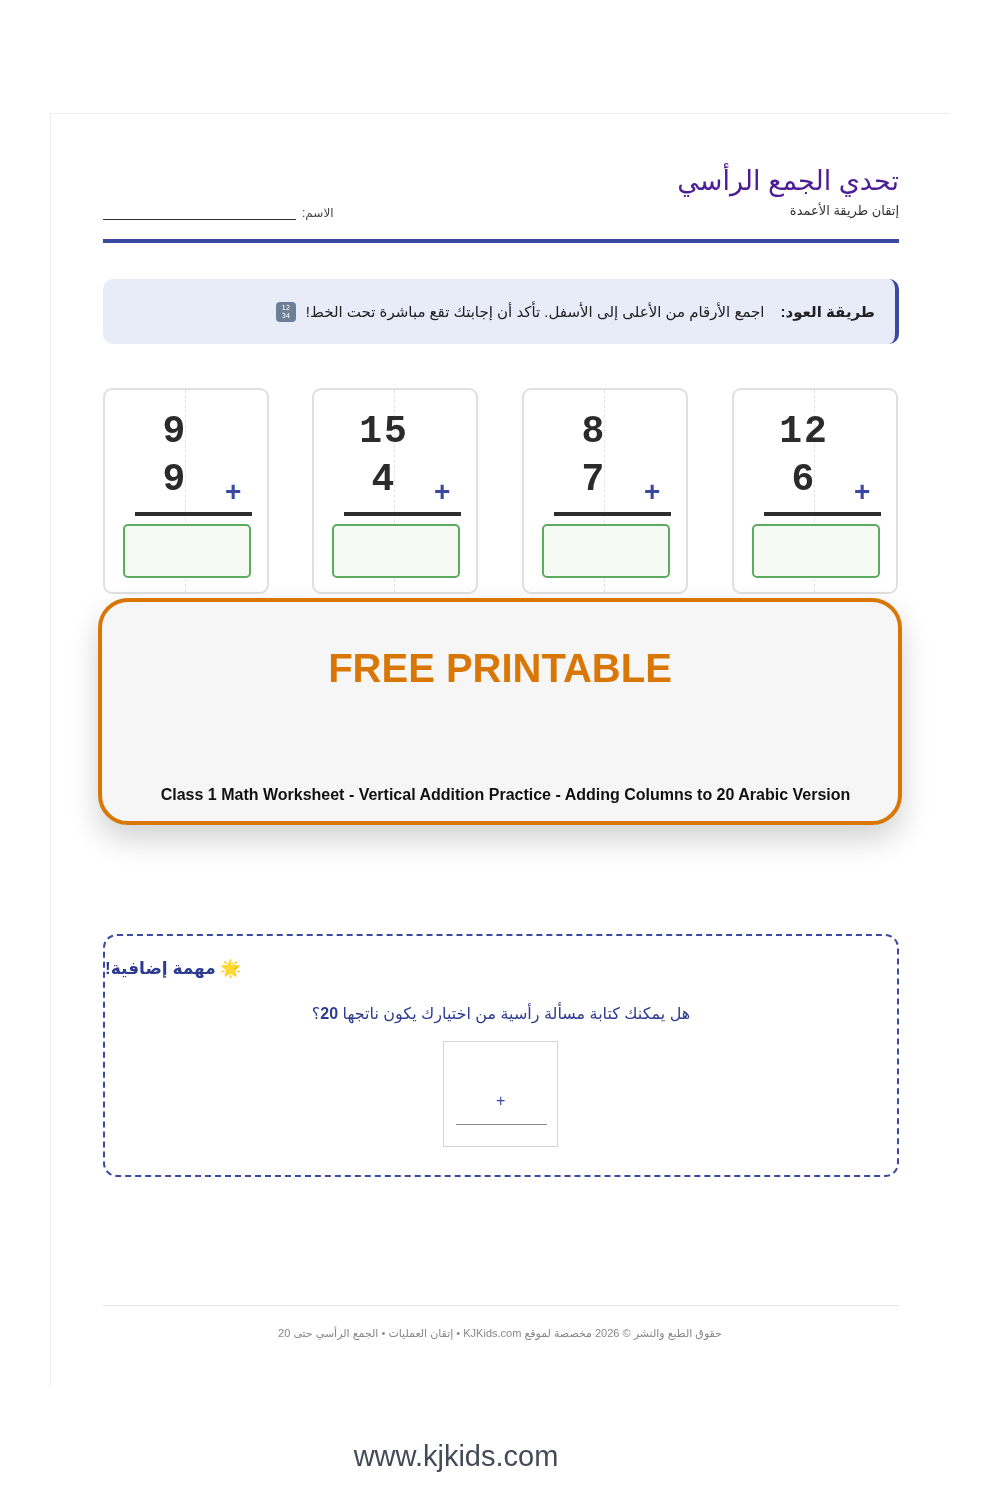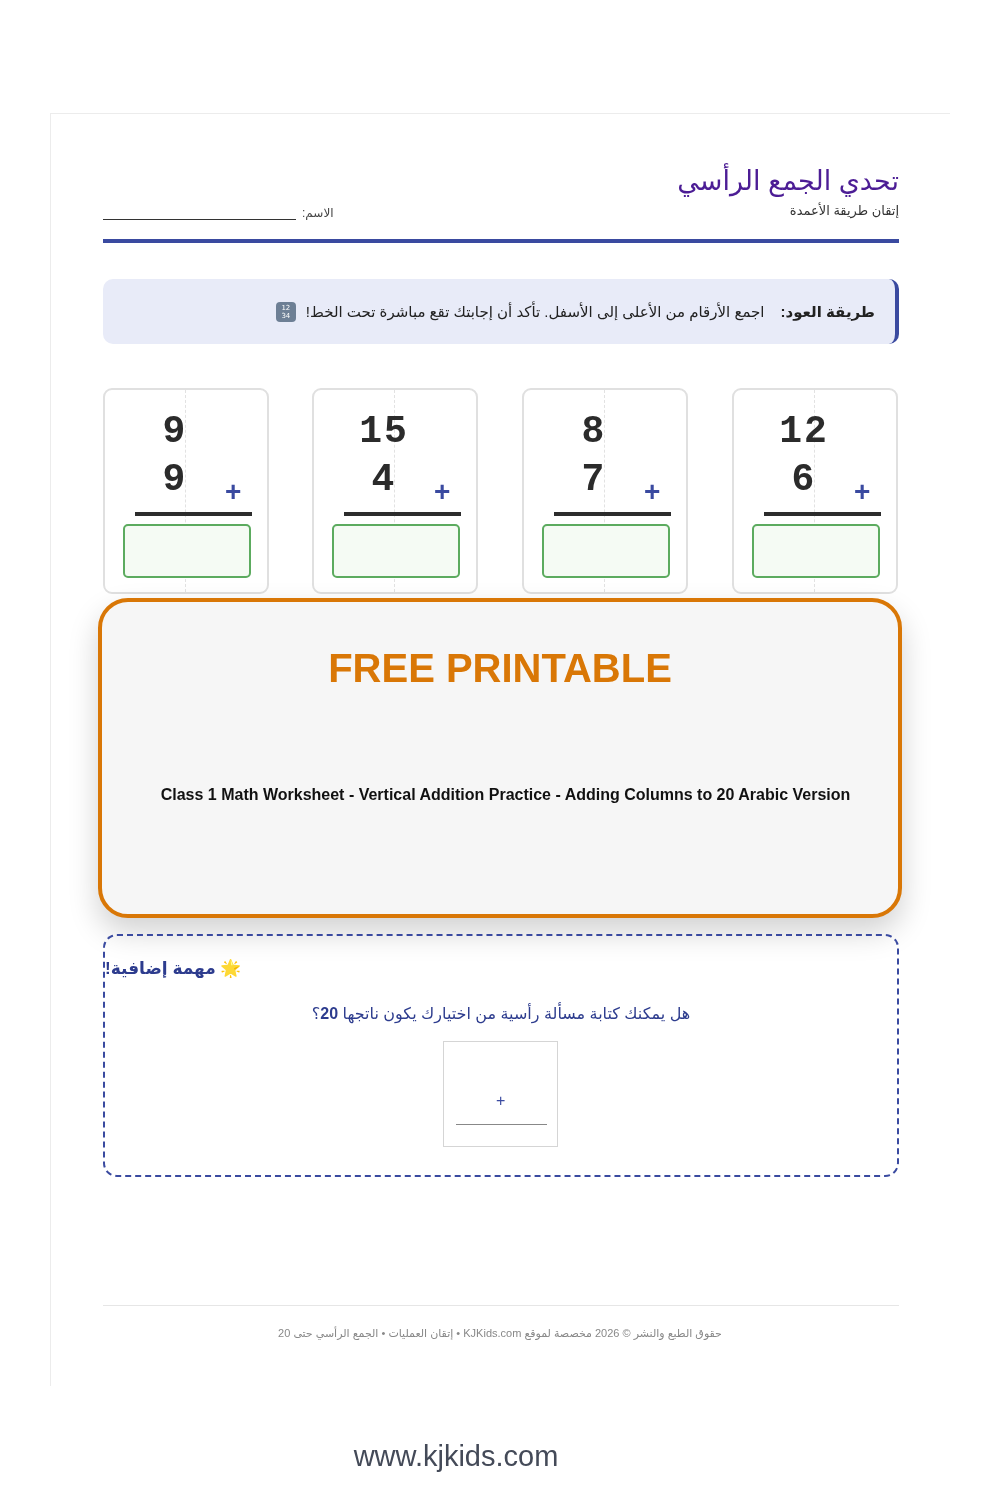--- a/index.html
+++ b/index.html
@@ -53,21 +53,21 @@
   .card .n1 { top: 22px; }
   .card .n2 { top: 70px; }
   .card .plus { position: absolute; left: 120px; top: 88px; font-size: 28px; font-weight: bold; color: #3a4aa0; line-height: 28px; }
   .card .bar { position: absolute; left: 30px; top: 122px; width: 117px; height: 4px; background: #2d2d2d; }
   .card .answer {
     position: absolute; left: 18px; top: 134px; width: 128px; height: 54px; box-sizing: border-box;
     border: 2px solid #5cab5f; border-radius: 5px; background: #f5fbf4;
   }
 
   .overlay {
-    position: absolute; left: 98px; top: 598px; width: 804px; height: 320px; box-sizing: border-box;
+    position: absolute; left: 98px; top: 598px; width: 804px; height: 227px; box-sizing: border-box;
     border: 4px solid #d97706; border-radius: 30px; background: #f6f6f6;
     box-shadow: 0 14px 30px rgba(0,0,0,0.18);
   }
   .overlay-title {
     position: absolute; left: 0; right: 0; top: 44px; text-align: center;
     font-size: 40px; font-weight: bold; color: #d97706; margin: 0;
   }
   .overlay-desc {
     position: absolute; left: 11px; right: 0; top: 184px; text-align: center;
     font-size: 16px; font-weight: bold; color: #111;

